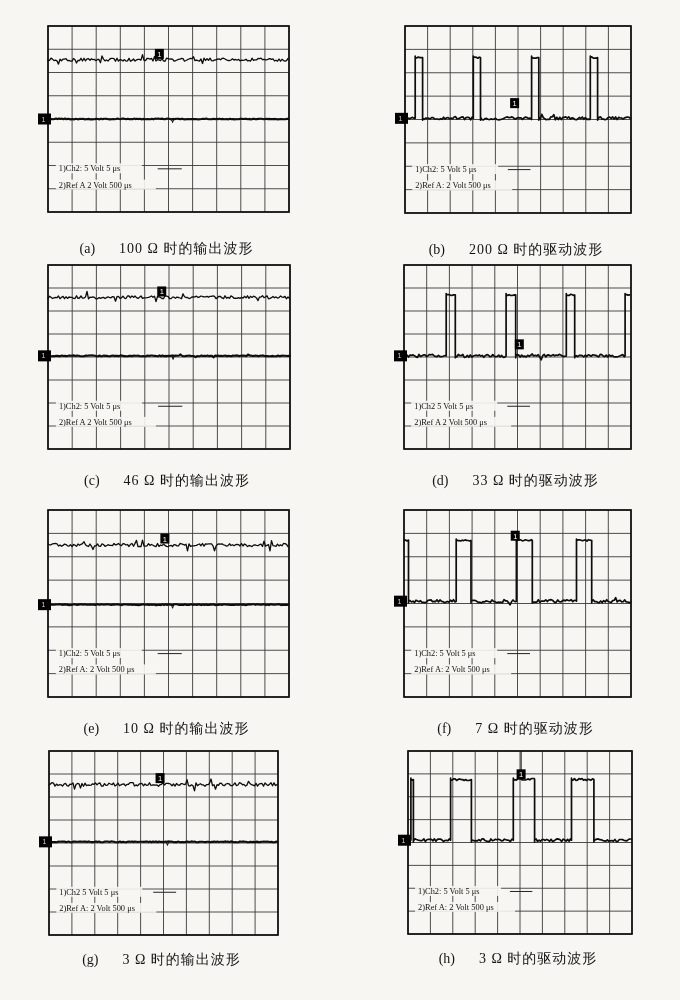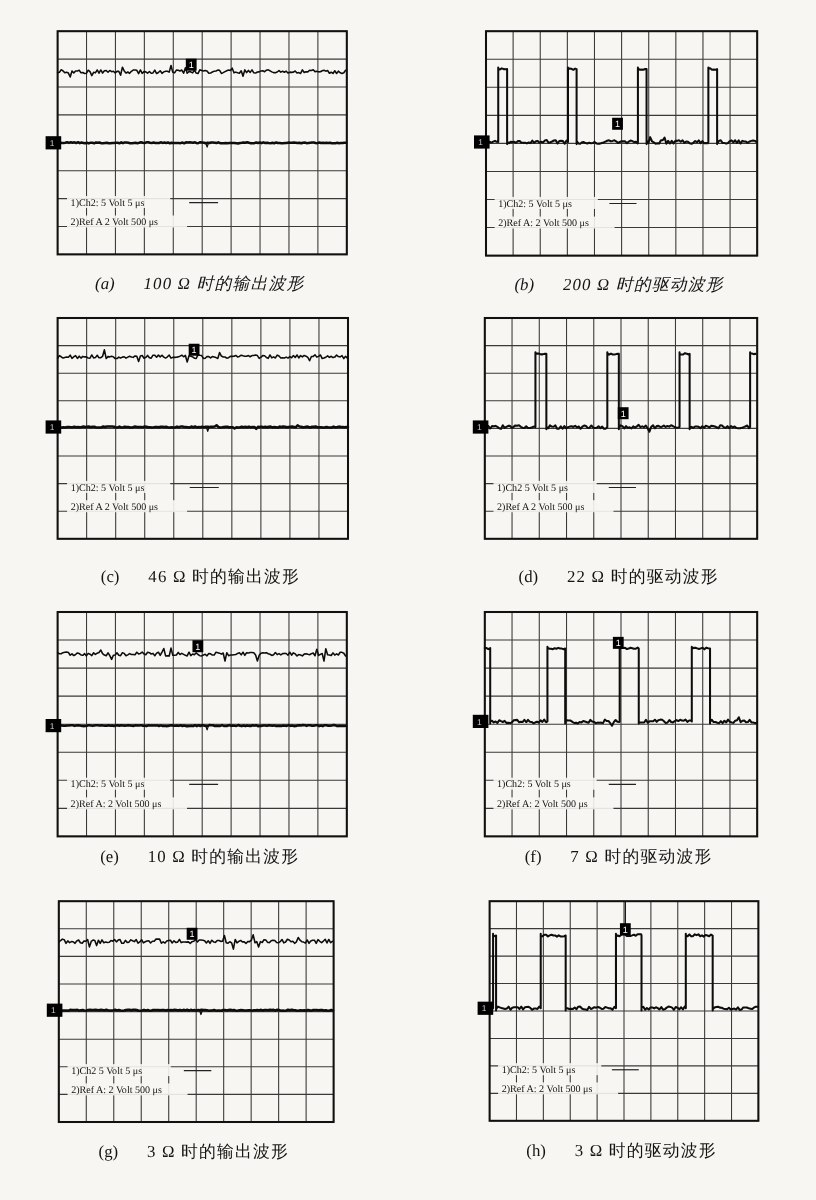--- a/index.html
+++ b/index.html
@@ -21,23 +21,23 @@
   .caption .cap-label{margin-right:24px;letter-spacing:0;}
   
   .pos-a{left:38px;top:23px;}
   .pos-b{left:395px;top:23px;}
   .pos-c{left:38px;top:262px;}
   .pos-d{left:394px;top:262px;}
   .pos-e{left:38px;top:507px;}
   .pos-f{left:394px;top:507px;}
   .pos-g{left:39px;top:748px;}
   .pos-h{left:398px;top:748px;}
-  .pos-a .caption,.pos-b .caption{margin-top:10px;font-style:italic;}
+  .pos-a .caption,.pos-b .caption{margin-top:22px;}
   .pos-c .caption,.pos-d .caption{margin-top:17px;}
-  .pos-e .caption,.pos-f .caption{margin-top:2px;}
+  .pos-e .caption,.pos-f .caption{margin-top:17px;}
   .pos-g .caption,.pos-h .caption{margin-top:10px;}
 </style>
 </head>
 <body>
 
 <div id="figure-grid">
     <div class="figure pos-a">
       <svg width="257" height="195" viewBox="0 0 257 195">
         <g stroke="#2a2a2a" stroke-width="0.9" opacity="0.92">
           <line x1="10" y1="3" x2="10" y2="189"></line>
@@ -208,21 +208,21 @@
           <text x="5.5" y="96.45" text-anchor="middle" font-size="7" fill="#cfcfcf" font-family="&quot;Liberation Sans&quot;,sans-serif">1</text>
         </g>
         <g>
           <rect x="17.215" y="138.75" width="86" height="10" fill="#f7f6f2" opacity="0.9"></rect>
           <rect x="17.215" y="154.85" width="100" height="10" fill="#f7f6f2" opacity="0.9"></rect>
           <line x1="113.285" y1="144.25" x2="135.98499999999999" y2="144.25" stroke="#222" stroke-width="1"></line>
           <text x="20.215" y="146.75" font-size="8.4" fill="#111" font-family="&quot;Liberation Serif&quot;,serif">1)Ch2  5 Volt 5 μs</text>
           <text x="20.215" y="162.85" font-size="8.4" fill="#111" font-family="&quot;Liberation Serif&quot;,serif">2)Ref A  2 Volt 500 μs</text>
         </g>
       </svg>
-      <div class="caption"><span class="cap-label">(d)</span><span>22 Ω 时的驱动波形</span></div>
+      <div class="caption"><span class="cap-label">(d)</span><span>33 Ω 时的驱动波形</span></div>
     </div>
     <div class="figure pos-e">
       <svg width="257" height="196" viewBox="0 0 257 196">
         <g stroke="#2a2a2a" stroke-width="0.9" opacity="0.92">
           <line x1="10" y1="3" x2="10" y2="190"></line>
           <line x1="34.1" y1="3" x2="34.1" y2="190"></line>
           <line x1="58.2" y1="3" x2="58.2" y2="190"></line>
           <line x1="82.30000000000001" y1="3" x2="82.30000000000001" y2="190"></line>
           <line x1="106.4" y1="3" x2="106.4" y2="190"></line>
           <line x1="130.5" y1="3" x2="130.5" y2="190"></line>

